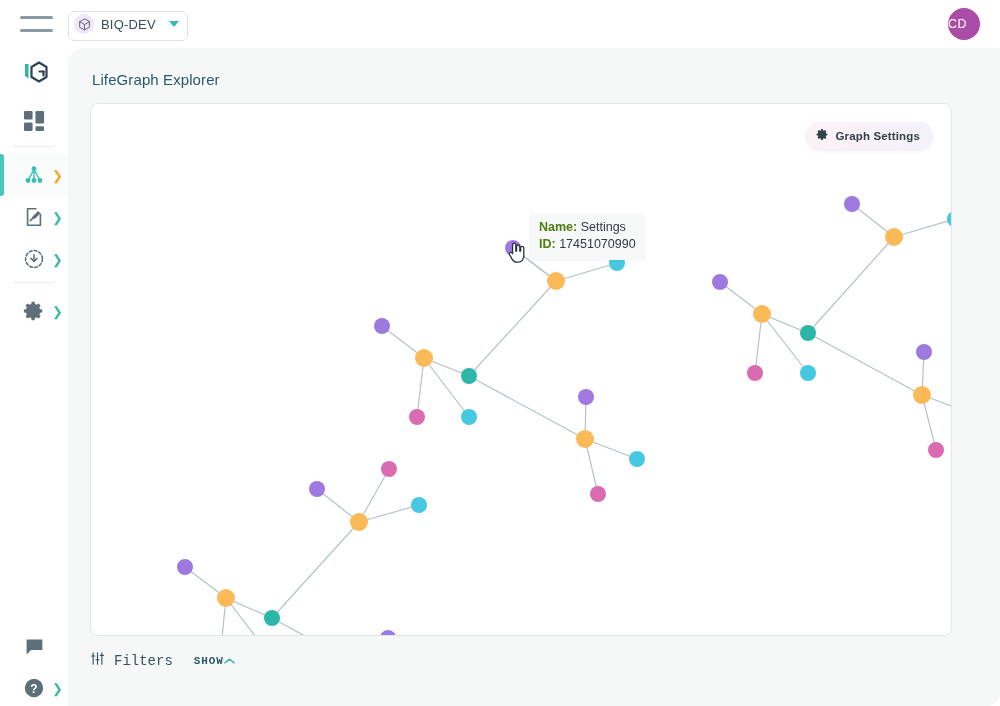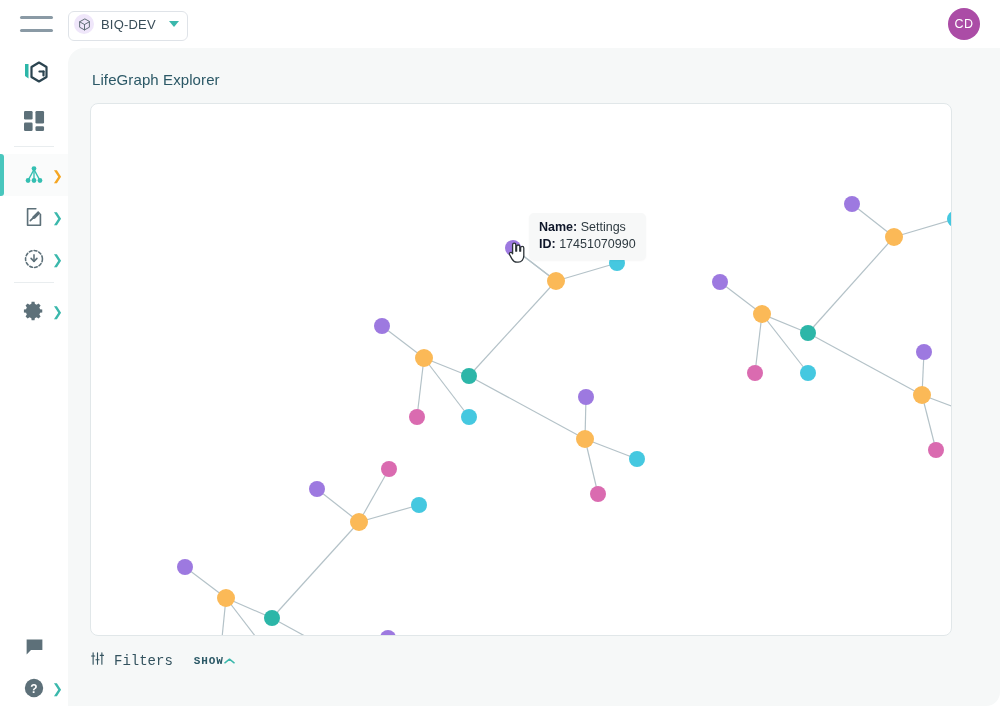--- a/index.html
+++ b/index.html
@@ -52,21 +52,21 @@
   }
   .proj-caret {
     margin-left: 6px; width: 0; height: 0;
     border-left: 5px solid transparent; border-right: 5px solid transparent;
     border-top: 6px solid #3bb8ac;
   }
   .avatar {
     position: absolute; right: 20px; top: 8px;
     width: 32px; height: 32px; border-radius: 50%;
     background: #ab4ca6; color: #fff;
-    display: flex; align-items: center; justify-content: center;
+    display: flex; align-items: center; 
     font-size: 12.5px; letter-spacing: .5px; cursor: pointer;
   }
 
   
   .sidebar {
     position: absolute; left: 0; top: 48px;
     width: 68px; height: 658px;
     background: #ffffff;
   }
   .logo-wrap {
@@ -134,21 +134,21 @@
   }
 
   .tooltip {
     position: absolute; left: 461px; top: 165px;
     background: #f7f8f8; border-radius: 5px;
     padding: 6px 10px 7px 10px;
     line-height: 17px; white-space: nowrap;
     box-shadow: 0 1px 2px rgba(0,0,0,.04);
   }
   .tt-row { font-size: 12.5px; color: #2e3a41; }
-  .tt-key { font-weight: bold; color: #0f172a; }
+  .tt-key { font-weight: bold; color: #4d7c0f; }
 
   .cursor-hand {
     position: absolute; left: 440px; top: 194px;
     width: 20px; height: 22px; pointer-events: none;
   }
 
   
   .footer {
     position: absolute; left: 22px; top: 598px;
     width: 862px; height: 30px;
@@ -356,20 +356,29 @@
           <circle cx="629" cy="178" r="8" fill="#9d79e0"></circle>
           <circle cx="671" cy="210" r="9" fill="#fbb957"></circle>
           <circle cx="664" cy="269" r="8" fill="#da6bb0"></circle>
           <circle cx="717" cy="269" r="8" fill="#45c8e0"></circle>
           <circle cx="833" cy="248" r="8" fill="#9d79e0"></circle>
           <circle cx="831" cy="291" r="9" fill="#fbb957"></circle>
           <circle cx="884" cy="311" r="8" fill="#45c8e0"></circle>
           <circle cx="845" cy="346" r="8" fill="#da6bb0"></circle>
         </svg>
 
+      <div class="settings-btn">
+        <span>
+          <svg width="13" height="13" viewBox="0 0 24 24" fill="#33414b">
+            <path d="M12 8.3a3.7 3.7 0 100 7.4 3.7 3.7 0 000-7.4zm0 5.6a1.9 1.9 0 110-3.8 1.9 1.9 0 010 3.8z"></path>
+            <path d="M21 13.6v-3.2l-2.4-.4a6.9 6.9 0 00-.8-1.9l1.4-2-2.3-2.3-2 1.4a6.9 6.9 0 00-1.9-.8L12.6 2h-3.2l-.4 2.4a6.9 6.9 0 00-1.9.8l-2-1.4L2.8 6.1l1.4 2a6.9 6.9 0 00-.8 1.9L1 10.4v3.2l2.4.4c.2.7.5 1.3.8 1.9l-1.4 2 2.3 2.3 2-1.4c.6.4 1.2.6 1.9.8l.4 2.4h3.2l.4-2.4c.7-.2 1.3-.4 1.9-.8l2 1.4 2.3-2.3-1.4-2c.4-.6.6-1.2.8-1.9l2.4-.4z"></path>
+          </svg>
+        </span>
+        <span class="settings-label">Graph Settings</span>
+      </div>
     </div>
 
     <div class="tooltip">
       <div class="tt-row">
         <span class="tt-key">Name:</span>
         <span>Settings</span>
       </div>
       <div class="tt-row">
         <span class="tt-key">ID:</span>
         <span>17451070990</span>

